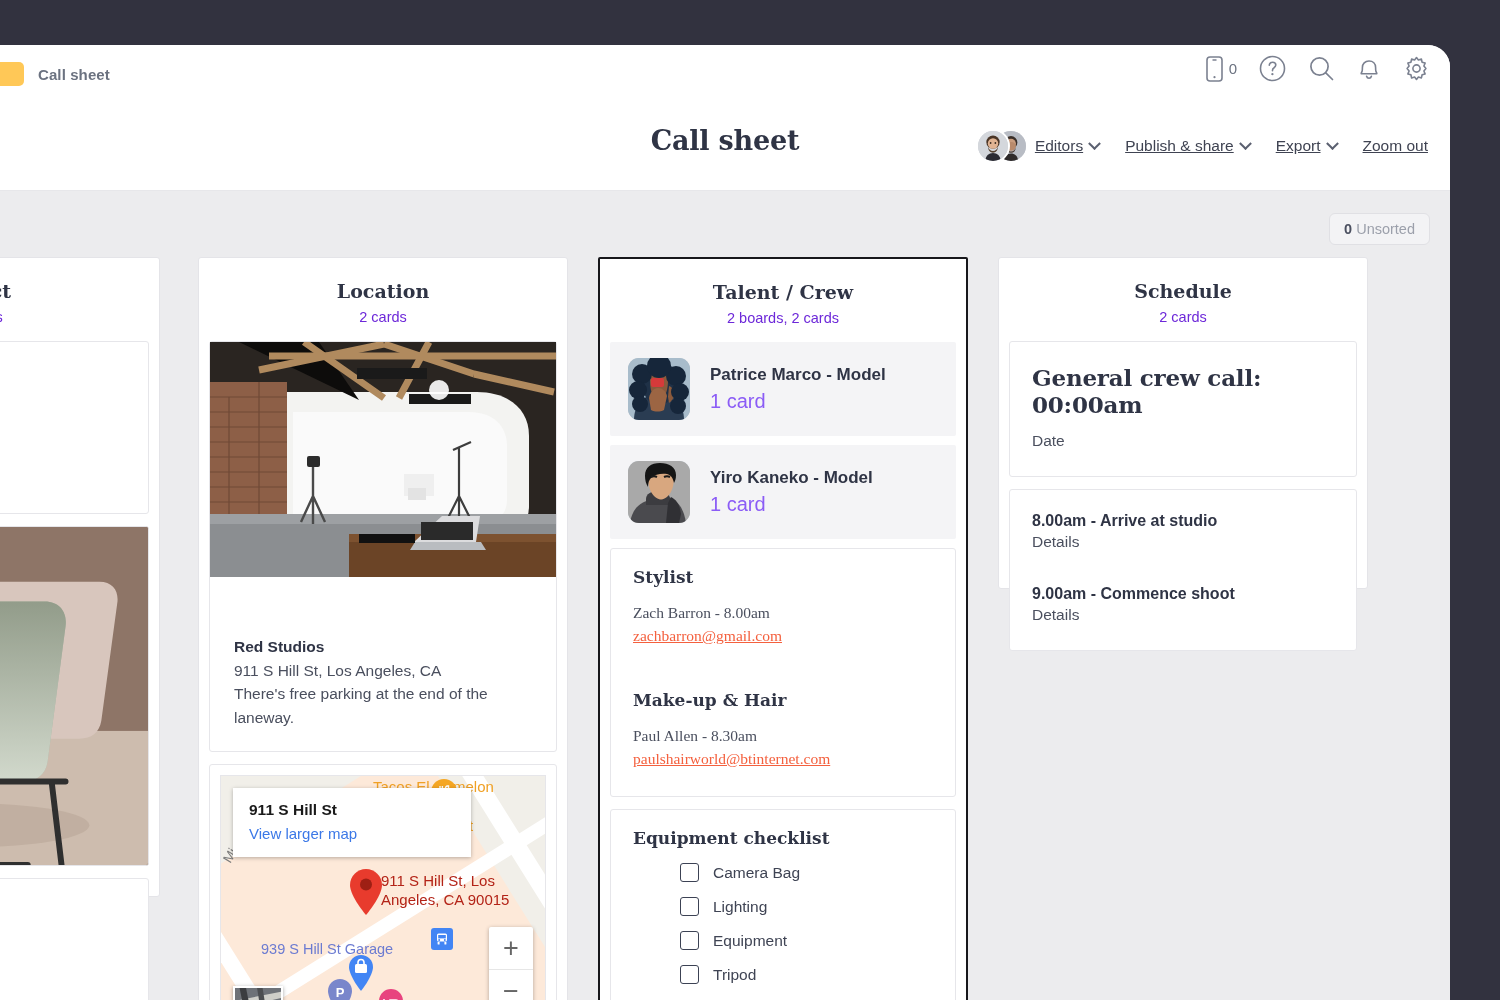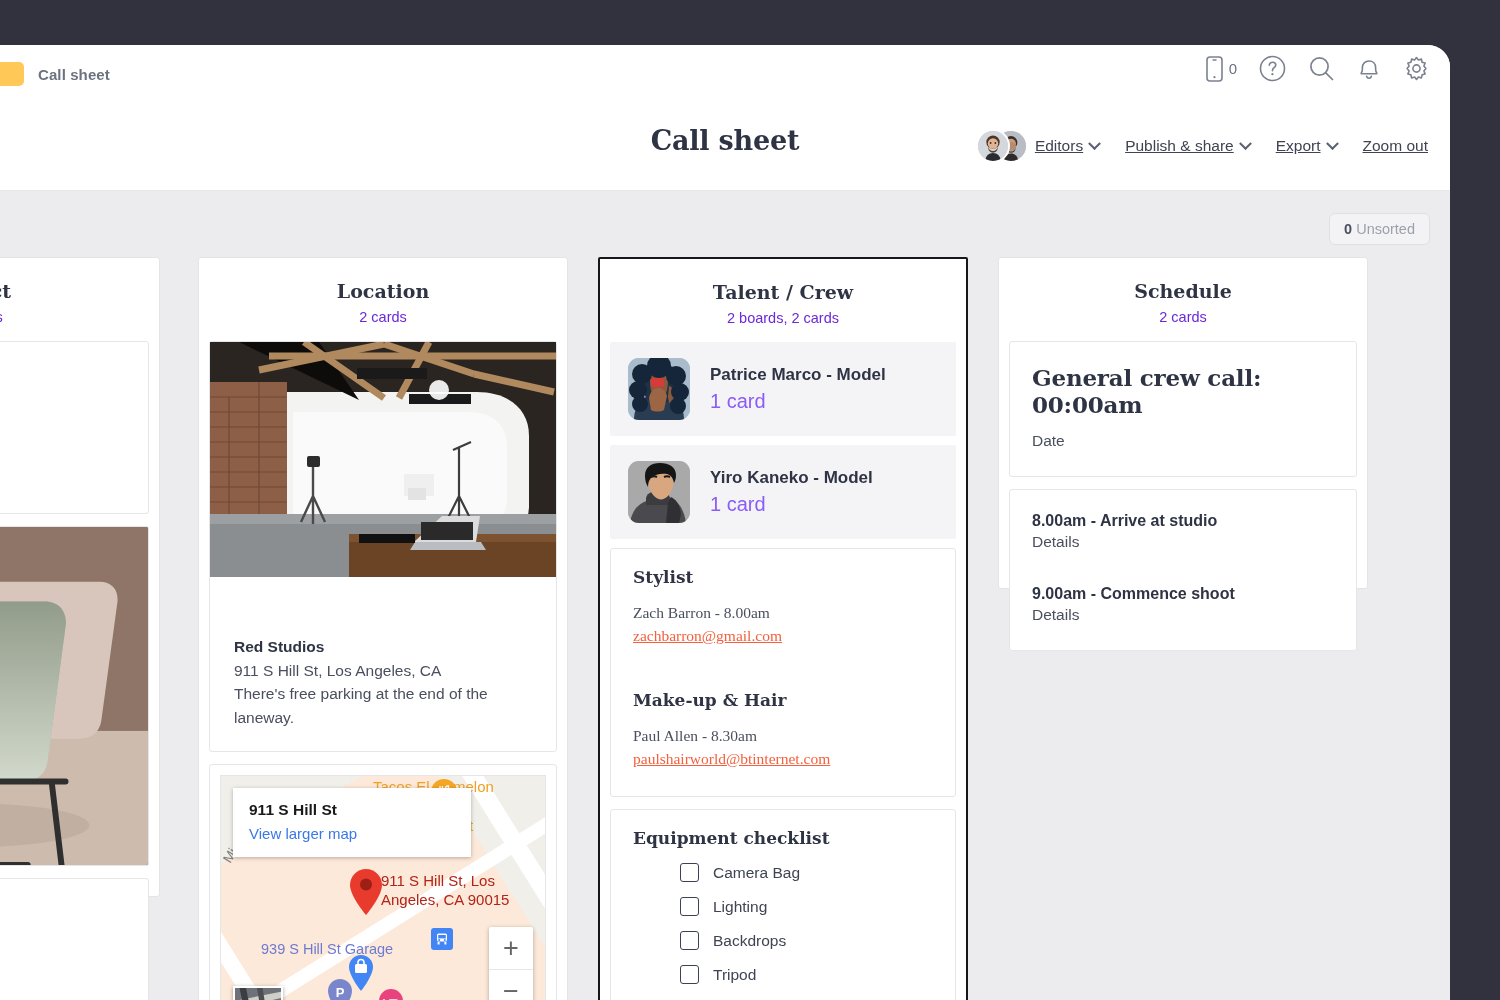--- a/index.html
+++ b/index.html
@@ -562,21 +562,21 @@
             <div class="chk-row">
               <span class="chk-box"></span>
               <span class="chk-label">Camera Bag</span>
             </div>
             <div class="chk-row">
               <span class="chk-box"></span>
               <span class="chk-label">Lighting</span>
             </div>
             <div class="chk-row">
               <span class="chk-box"></span>
-              <span class="chk-label">Backdrops</span>
+              <span class="chk-label">Equipment</span>
             </div>
             <div class="chk-row">
               <span class="chk-box"></span>
               <span class="chk-label">Tripod</span>
             </div>
           </div>
         </div>
 
       </div>
 

